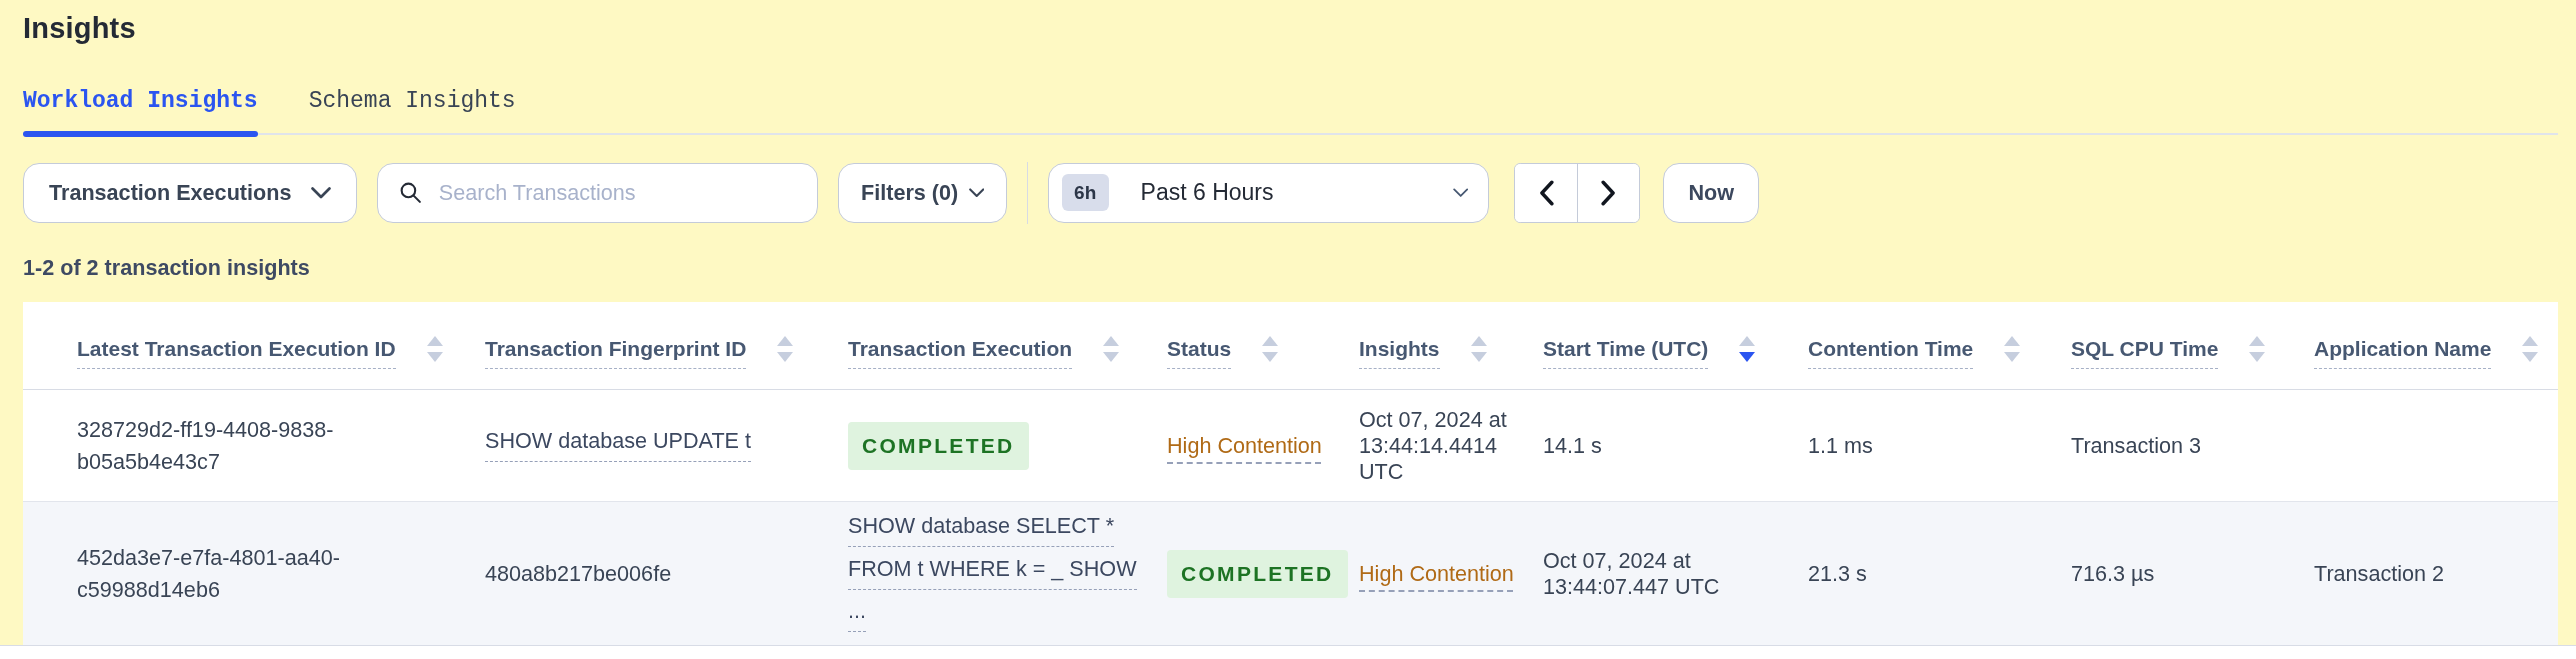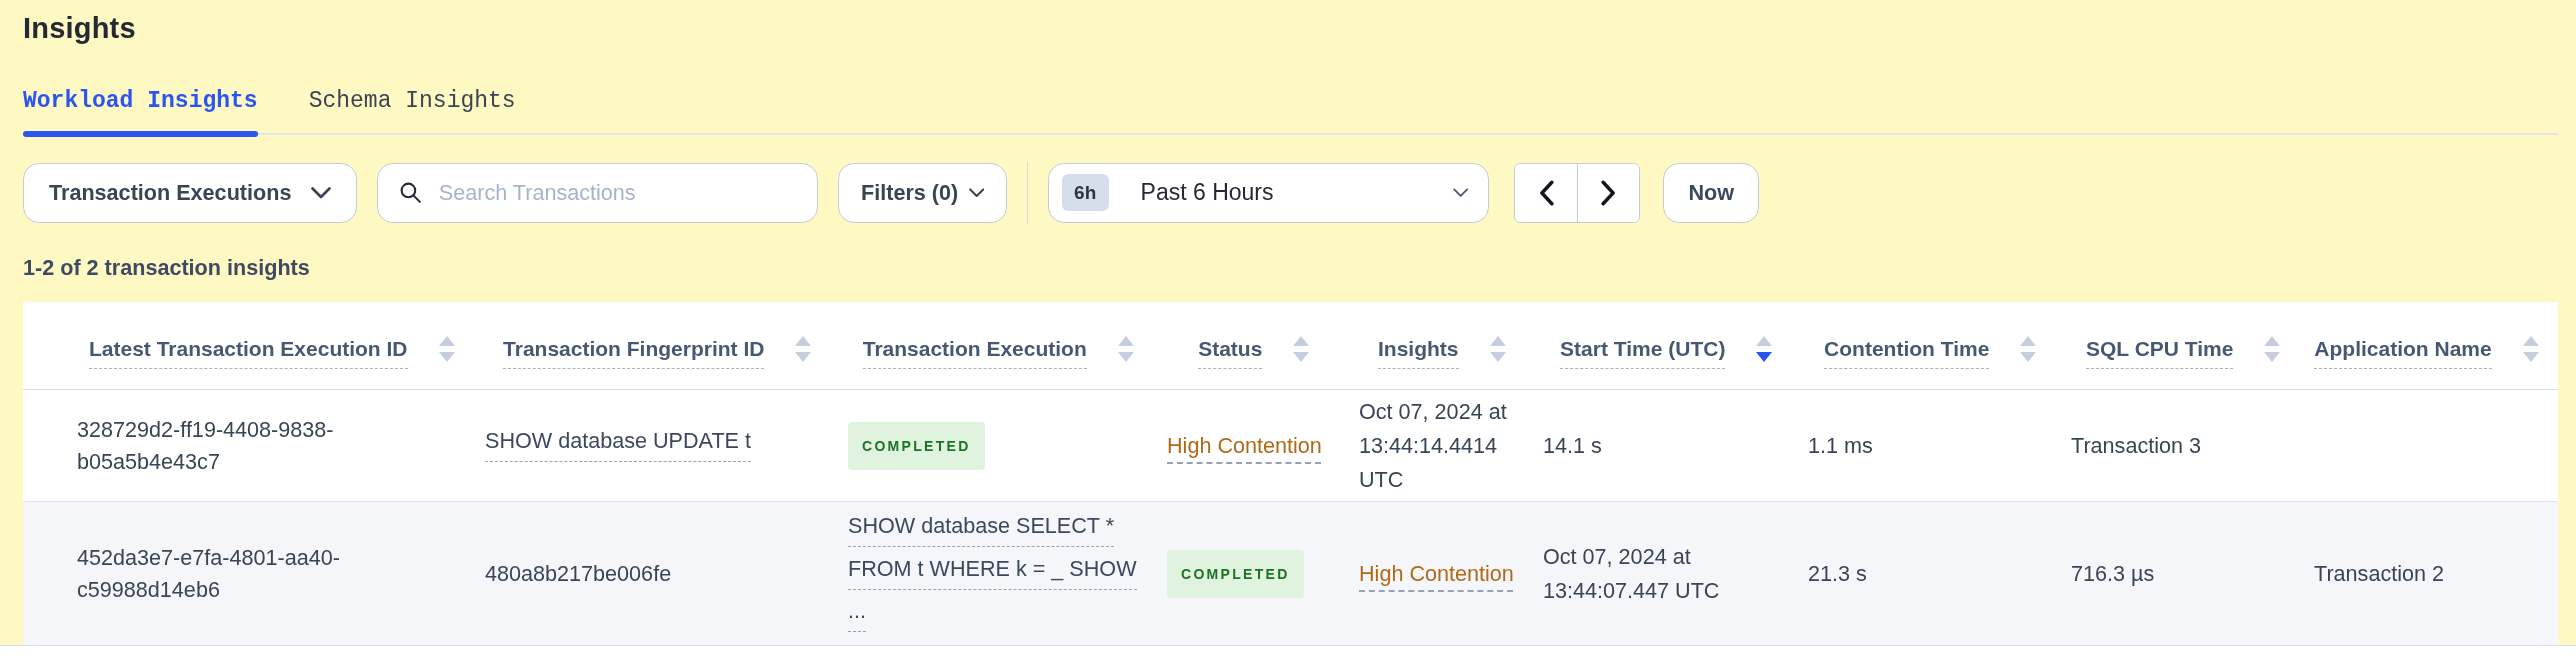--- a/index.html
+++ b/index.html
@@ -34,39 +34,39 @@
   .arrow-btn { width:62px; display:flex; align-items:center; justify-content:center; cursor:pointer; background:#fff; }
   .arrow-btn + .arrow-btn { border-left:0.8px solid #c4cbd9; }
   .btn-now { width:96px; justify-content:center; font-weight:600; color:#3c485e; margin-left:3.1px; }
 
   .results-count { margin-top:32px; font-size:21.6px; font-weight:600; color:#3e4a63; }
 
   
   .table { margin-top:21.6px; background:#fff; }
   .grid-cols { display:grid; grid-template-columns:408px 363px 319px 192px 184px 265px 263px 243px 1fr; padding-left:54px; }
   .thead { height:88px; align-items:end; border-bottom:1.5px solid #d8dce5; }
-  .th { display:flex; align-items:flex-end; gap:31px; padding-bottom:20px; padding-right:18.5px; cursor:pointer;justify-content:center; }
+  .th { display:flex; align-items:flex-end; gap:31px; padding-bottom:20px; padding-right:18.5px; cursor:pointer; }
   .th-label { font-size:21px; font-weight:700; color:#475872; border-bottom:1.5px dashed #a6b0c6; padding-bottom:7.7px; white-space:nowrap; }
   .sort { display:flex; flex-direction:column; gap:5.4px; padding-bottom:7.7px; }
   .tri-up { width:0; height:0; border-left:8.5px solid transparent; border-right:8.5px solid transparent; border-bottom:10px solid #c6cede; }
   .tri-down { width:0; height:0; border-left:8.5px solid transparent; border-right:8.5px solid transparent; border-top:10px solid #c6cede; }
   .sort.desc .tri-down { border-top-color:#2b55f0; }
 
   .row { align-items:center; }
   .row.odd { background:#ffffff; height:111px; }
   .row.even { background:#f4f6fa; height:144px; border-top:1.5px solid #e2e5ec; }
   .td { font-size:21.6px; color:#394455; padding-right:28px; line-height:32px; }
 
   .stmt-line { display:block; width:max-content; max-width:100%; color:#3c4860;
                border-bottom:1.5px dashed #96a0b8; padding-bottom:3.9px; margin-bottom:5.4px; cursor:pointer; }
-  .status-badge { display:inline-block; background:#dff3df; color:#1d7324; font-size:14px; font-weight:700;
+  .status-badge { display:inline-block; background:#dff3df; color:#1d7324; font-size:21px; font-weight:700;
                   letter-spacing:2.3px; padding:7.7px 14px; border-radius:3.9px; }
   .insight-link { color:#b06a16; line-height:42px; cursor:pointer;
                   text-decoration:underline dashed #96a0b8; text-underline-offset:10px; text-decoration-thickness:1.5px; }
-  .time-cell { line-height:34px; }
+  .time-cell { line-height:26px; }
 
   svg { display:block; }
 </style>
 </head>
 <body>
 
 <div class="page">
 
   <div class="page-title">Insights</div>
 

